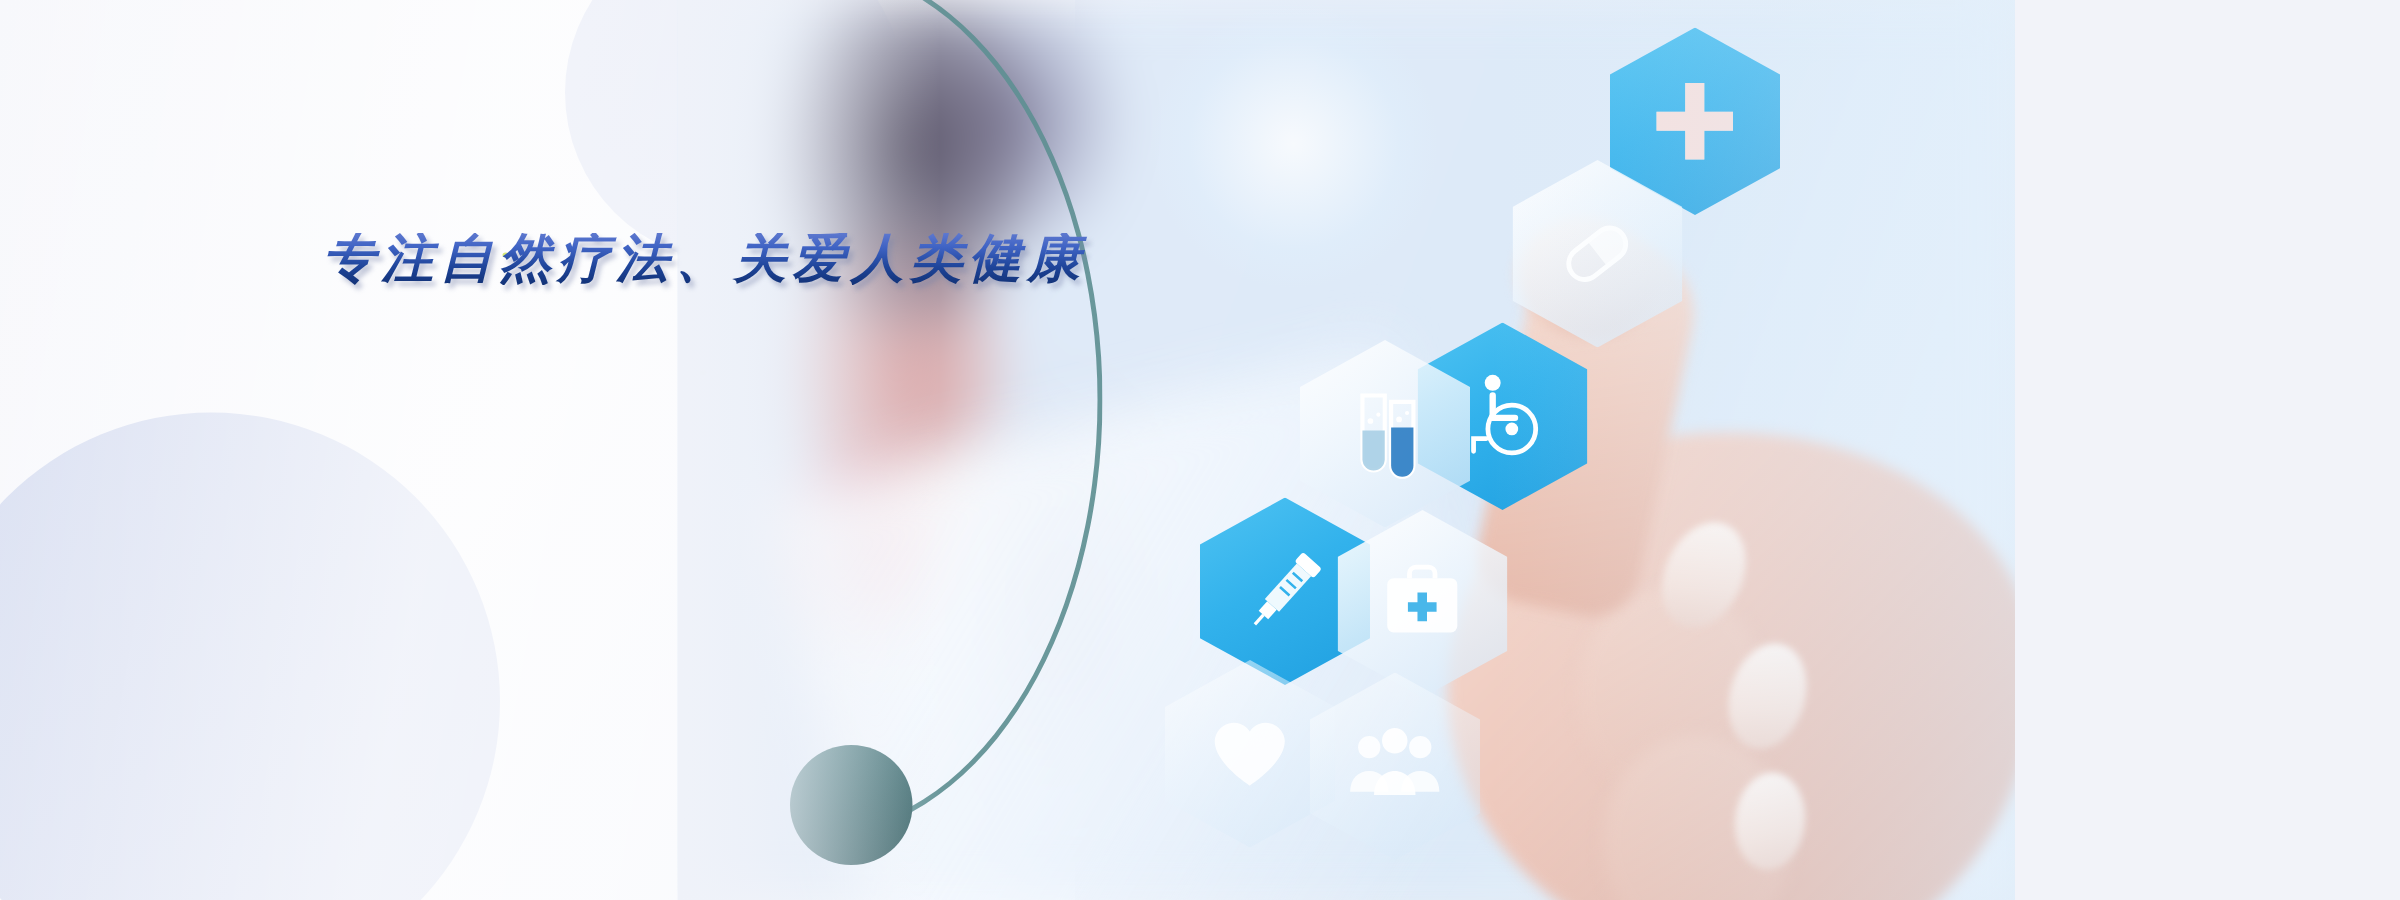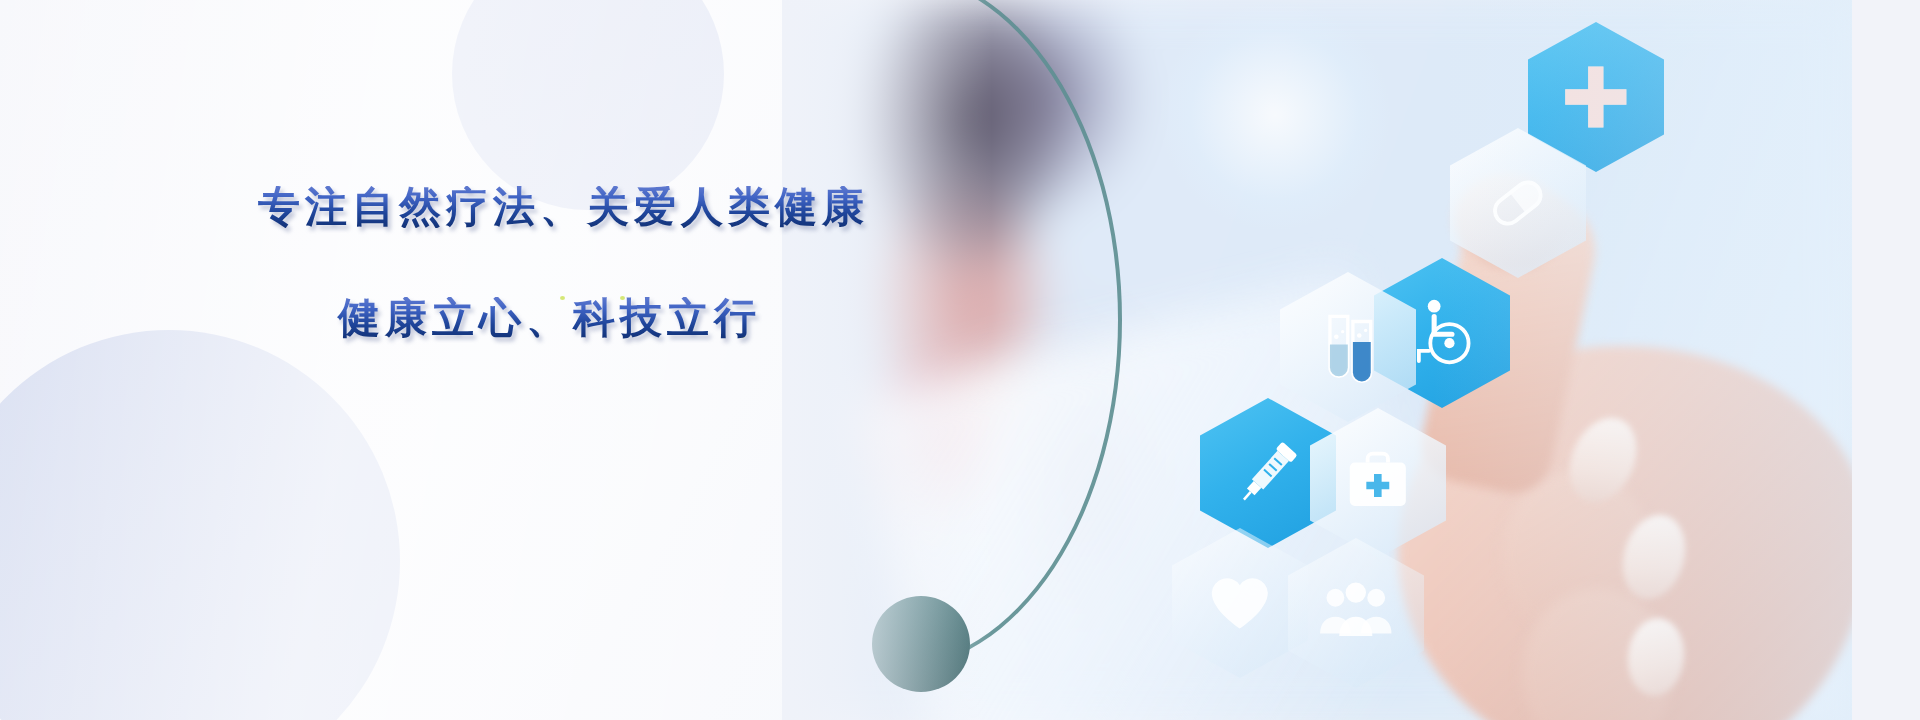--- a/index.html
+++ b/index.html
@@ -5,25 +5,26 @@
   * { margin:0; padding:0; box-sizing:border-box; }
   html,body { width:1920px; height:720px; overflow:hidden; }
   body {
     font-family:"DejaVu Sans","Liberation Sans",sans-serif;
     background:#f2f3f9;
   }
 
   
   #banner {
     position:relative;
-    width:1852px; height:720px;
+    width:1612px; height:720px;
     overflow:hidden;
     background:
       radial-gradient(ellipse 900px 700px at 78% 40%, #e3eef9 0%, rgba(227,238,249,0) 62%),
       linear-gradient(118deg, #f4f5fa 0%, #f7f8fc 30%, #eef1f9 58%, #e6eef7 78%, #dfeaf6 100%);
+    font-style: italic;
   }
 
   
   .deco-circle { position:absolute; border-radius:50%; }
   #circle-top {
     left:452px; top:-62px; width:272px; height:272px;
     background:linear-gradient(160deg,#c9d1ec 0%,#ccd4ed 45%,#d2d9ef 100%);
     opacity:.88;
   }
   #circle-bottom {
@@ -293,16 +294,15 @@
       </div>
 
     </div>
 
     <div id="right-glow"></div>
     <div id="panel-feather"></div>
   </div>
 
   <div id="headline">
     <div class="headline-line" id="headline-line-1">专注自然疗法、关爱人类健康</div>
-    <div class="headline-line" id="headline-line-2">健康立心、科技立行</div>
   </div>
 
 </div>
 
 </body></html>

